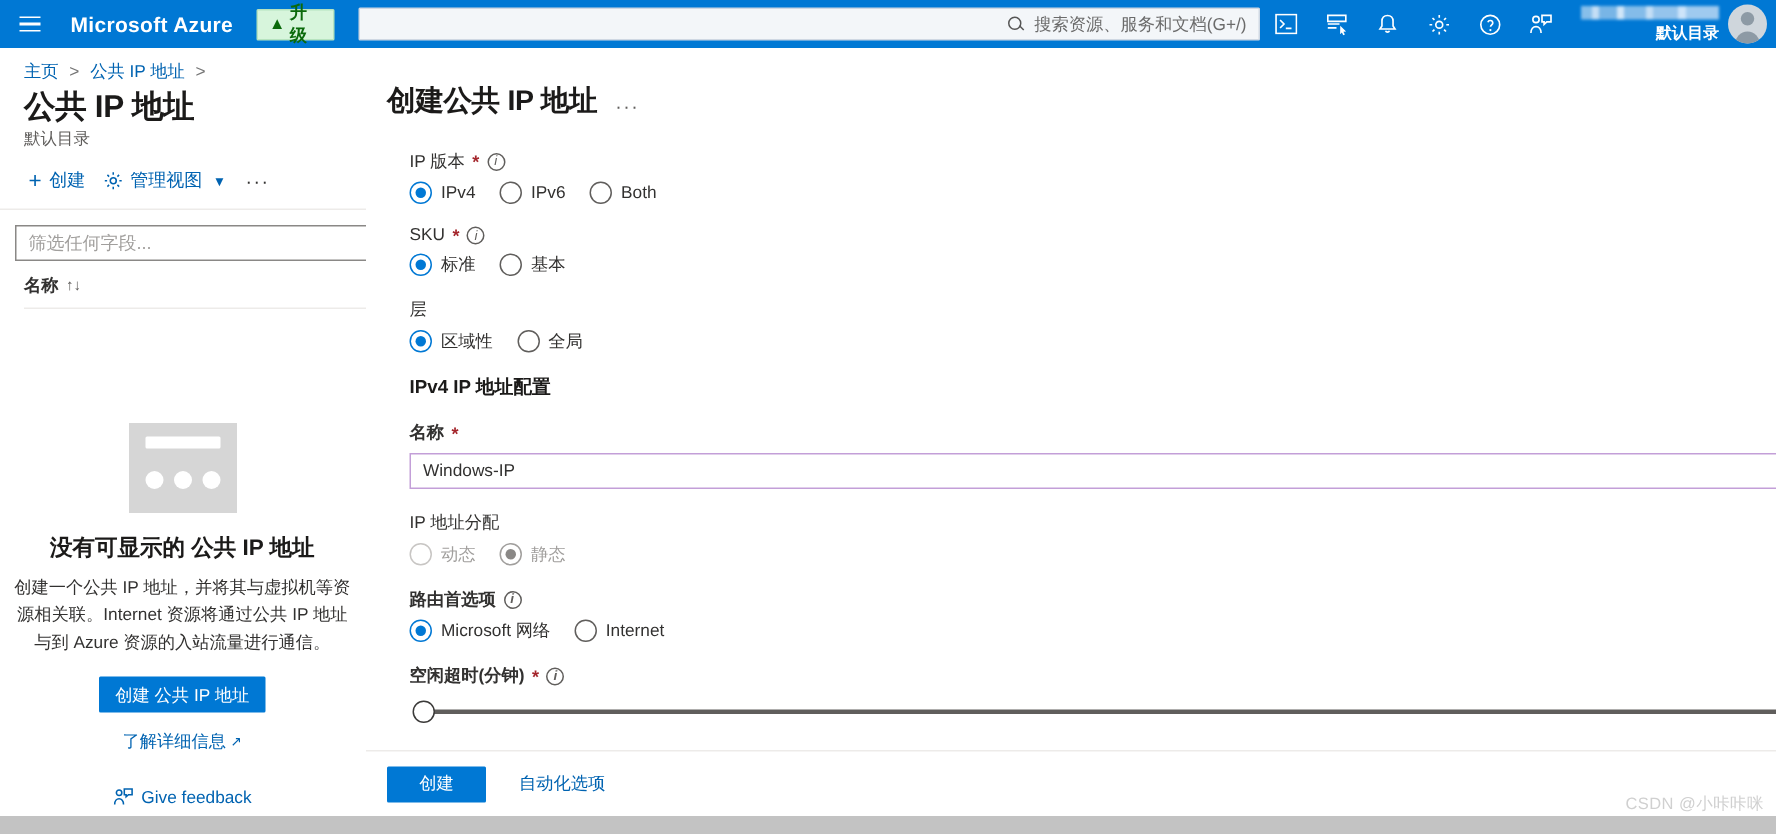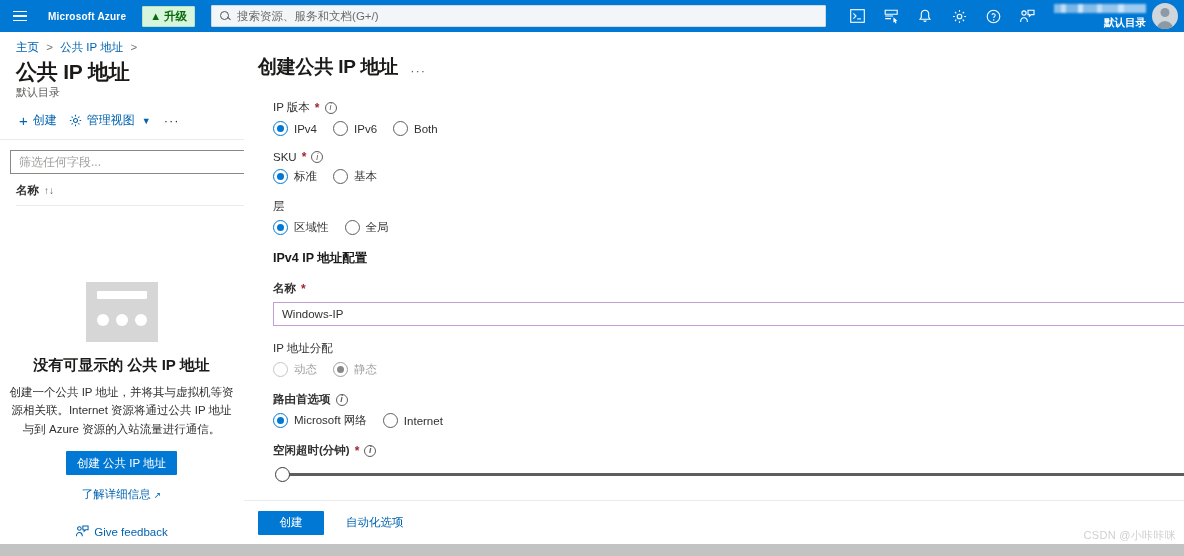--- a/index.html
+++ b/index.html
@@ -18,34 +18,34 @@
   .topbar {
     position: absolute; top: 0; left: 0; width: 1184px; height: 32px;
     background: #0078d4; display: flex; align-items: center;
   }
   .hamburger {
     width: 40px; height: 32px; display: flex; flex-direction: column;
     align-items: center; justify-content: center; gap: 3px; cursor: pointer;
   }
   .hamburger i { display: block; width: 14px; height: 1.5px; background: #fff; }
   .brand {
-    color: #fff; font-size: 10px; font-weight: bold; letter-spacing: .2px;
+    color: #fff; font-size: 14px; font-weight: bold; letter-spacing: .2px;
     margin-left: 8px; margin-right: 16px; white-space: nowrap;
   }
   .upgrade-btn {
     background: #d7f5dc; color: #0b6a0b; border: 1px solid #b6e3bf;
     height: 21px; display: flex; align-items: center; gap: 3px;
     padding: 0 7px; font-size: 11.5px; font-weight: bold; cursor: pointer;
     border-radius: 1px;
   }
   .upgrade-btn .ic { font-size: 11px; line-height: 1; }
   .searchbox {
     margin-left: 16px; height: 22px; width: 615px; background: #f3f6f9;
     display: flex; align-items: center; gap: 6px; padding: 0 8px;
-    border: 1px solid #cfd8e3; border-radius: 1px; cursor: text;
+    border: 1px solid #cfd8e3; border-radius: 1px; cursor: text; justify-content: flex-end;
   }
   .searchbox .magnifier { width: 11px; height: 11px; position: relative; flex: none; }
   .searchbox .magnifier::before {
     content: ""; position: absolute; left: 0; top: 0; width: 7px; height: 7px;
     border: 1.2px solid #555; border-radius: 50%;
   }
   .searchbox .magnifier::after {
     content: ""; position: absolute; left: 6.5px; top: 7px; width: 4px; height: 1.2px;
     background: #555; transform: rotate(45deg);
   }

